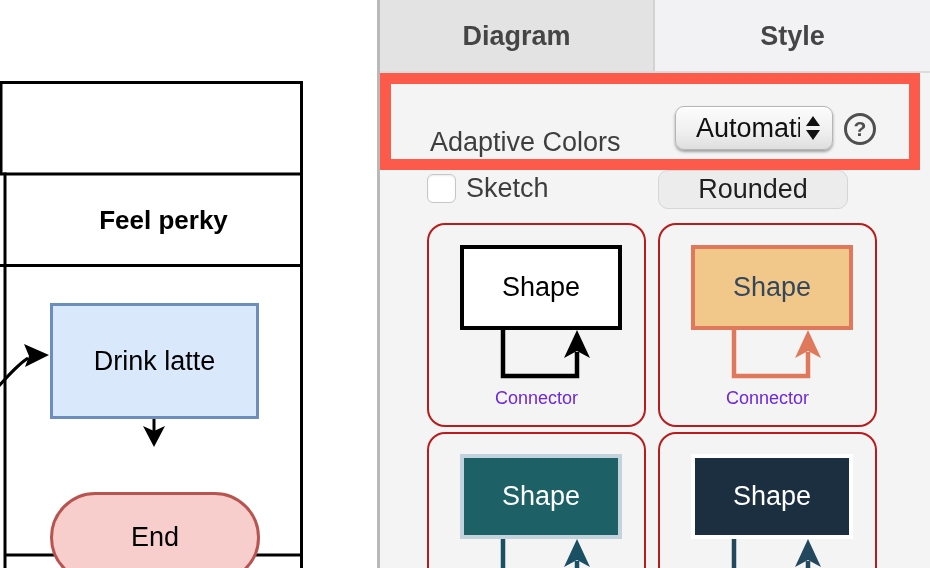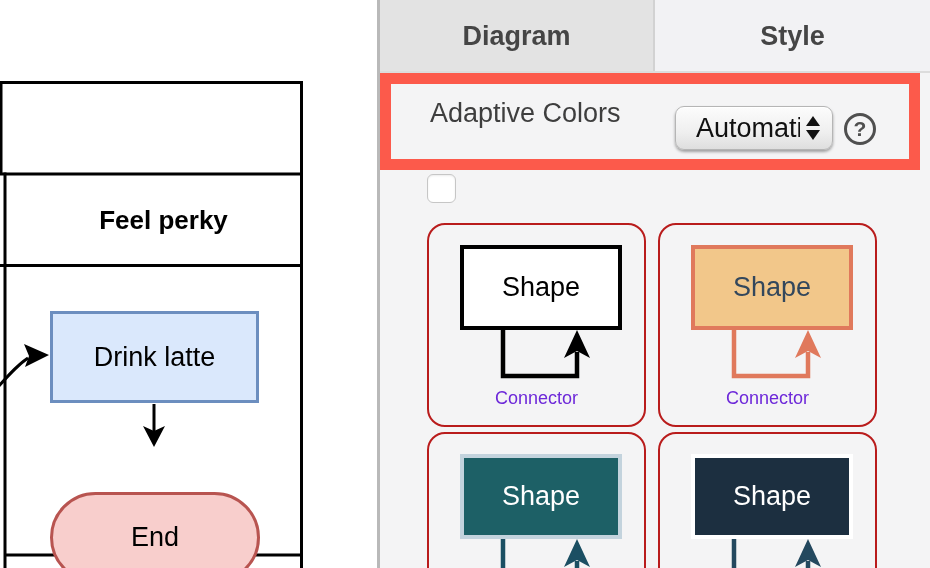--- a/index.html
+++ b/index.html
@@ -7,36 +7,36 @@
   body { font-family:"Liberation Sans", sans-serif; background:#ffffff; position:relative; }
 
   
   .canvas { position:absolute; left:0; top:0; width:378px; height:568px; background:#fff; }
   .canvas svg { position:absolute; left:0; top:0; }
   .lane-title { position:absolute; left:16px; top:176px; width:295px; height:88px;
     display:flex; align-items:center; justify-content:center;
     font-weight:bold; font-size:26px; color:#000; }
   .node { position:absolute; display:flex; align-items:center; justify-content:center;
     font-size:27px; color:#000; }
-  .node-task { left:50px; top:311px; width:209px; height:92px; border:3px solid; }
+  .node-task { left:50px; top:303px; width:209px; height:116px; border:3px solid; }
   .node-end  { left:50px; top:448px; width:210px; height:91px; border:3px solid; border-radius:46px; }
 
   
   .panel { position:absolute; left:380px; top:0; width:550px; height:568px; background:#f4f4f5;padding-left:48px; }
   .divider { position:absolute; left:377px; top:0; width:3px; height:568px; background:#b9b9b9; }
   .tab { position:absolute; top:0; height:72px; width:275px; display:flex; align-items:center;
     justify-content:center; font-weight:bold; font-size:27px; color:#454545; cursor:default; }
   .tab-diagram { left:0; background:#e3e3e3; border-right:2px solid #d2d2d2; }
   .tab-style   { left:275px; background:#f2f2f4; }
   .tab-hairline { position:absolute; left:0; top:71px; width:550px; height:2px; background:#dcdcdc; }
 
   .annotation { position:absolute; left:0; top:73px; width:540px; height:97px;
     border:11px solid #fc5a4b; z-index:6; pointer-events:none; }
 
-  .adaptive-label { position:absolute; left:50px; top:97px; height:32px; line-height:32px;
+  .adaptive-label { position:absolute; left:50px; top:126px; height:32px; line-height:32px;
     font-size:27px; color:#3e3e3e; }
 
   .dropdown { position:absolute; left:295px; top:106px; width:158px; height:44px;
     border-radius:9px; border:1px solid #b5b5b5;
     background:linear-gradient(180deg,#fcfcfc 0%,#efefef 60%,#dedede 100%);
     box-shadow:0 2px 3px rgba(0,0,0,0.35), inset 0 1px 0 #ffffff;
     display:flex; align-items:center; }
   .dropdown-value { margin-left:20px; width:104px; overflow:hidden; white-space:nowrap;
     font-size:27px; color:#111; }
   .dropdown-arrows { position:absolute; right:12px; top:50%; transform:translateY(-50%);
@@ -114,21 +114,23 @@
     <span class="dropdown-value">Automatic</span>
     <span class="dropdown-arrows">
       <span class="tri-up"></span>
         <span class="tri-down"></span>
     </span>
   </div>
 
   <div class="help">?</div>
 
   <div class="checkbox"></div>
+  <div class="sketch-label">Sketch</div>
 
+  <div class="rounded-btn">Rounded</div>
 
   <div class="card card-1" style="--sf: #ffffff; --sb: #000000; --lc: #000000; --conn: #000000;">
     <div class="card-shape">Shape</div>
     <svg class="card-conn-svg" width="219" height="64" viewBox="0 0 219 64">
       <path d="M74,2 V48 H148 V24" fill="none" stroke="var(--conn)" stroke-width="4.5"></path>
       <polygon points="148,2 135,30 148,23 161,30" fill="var(--conn)"></polygon>
     </svg>
     <div class="card-conn-label">Connector</div>
   </div>
 

